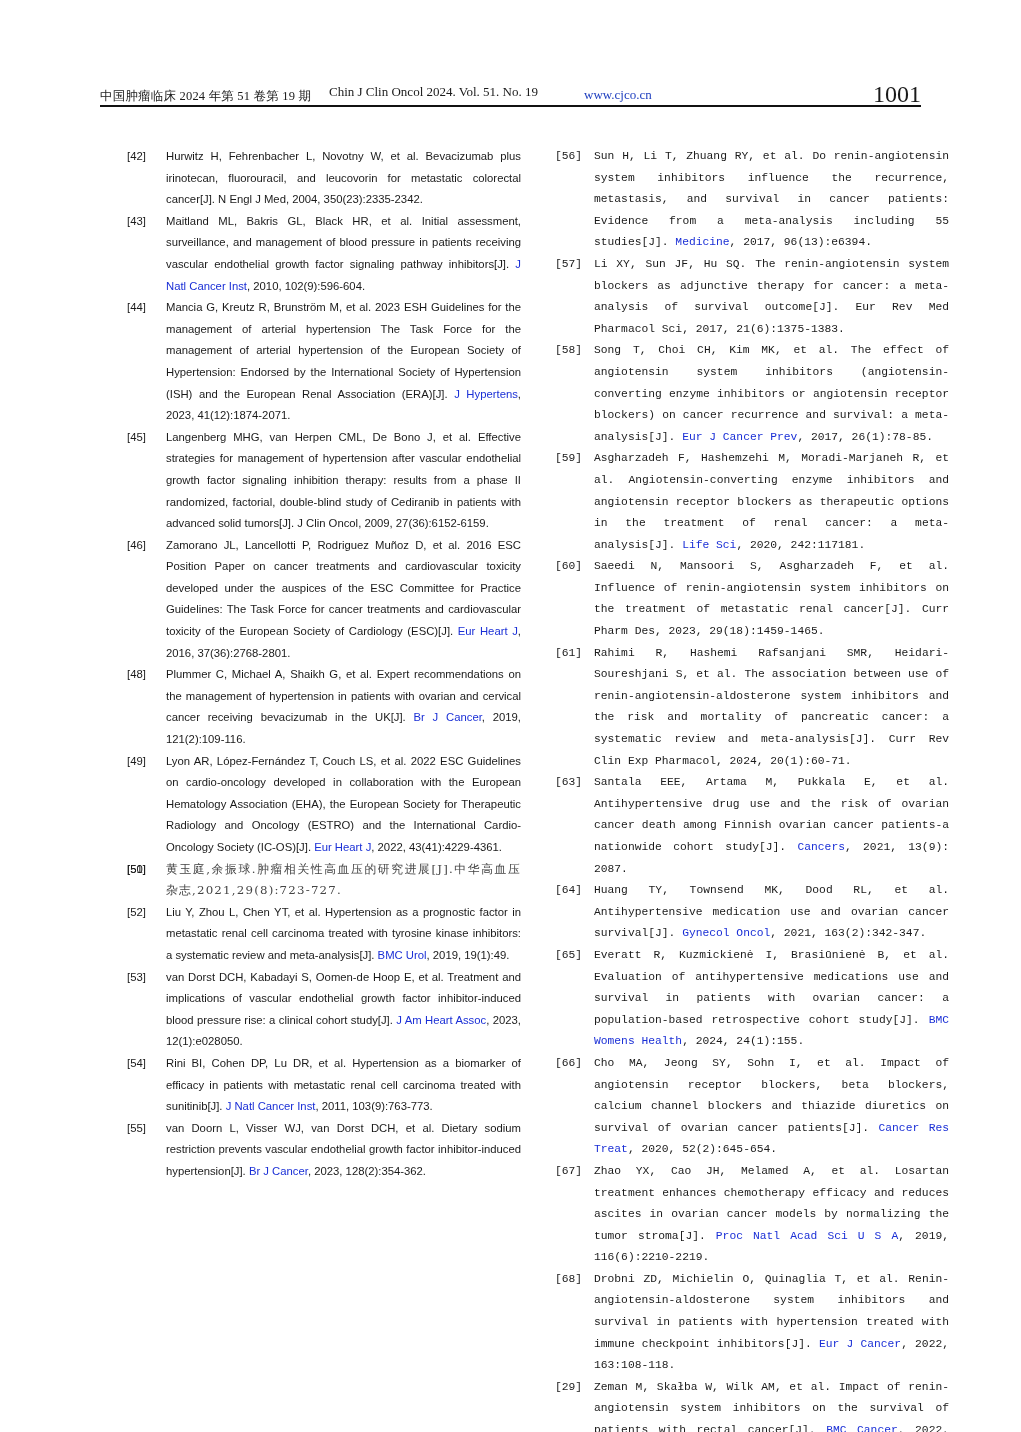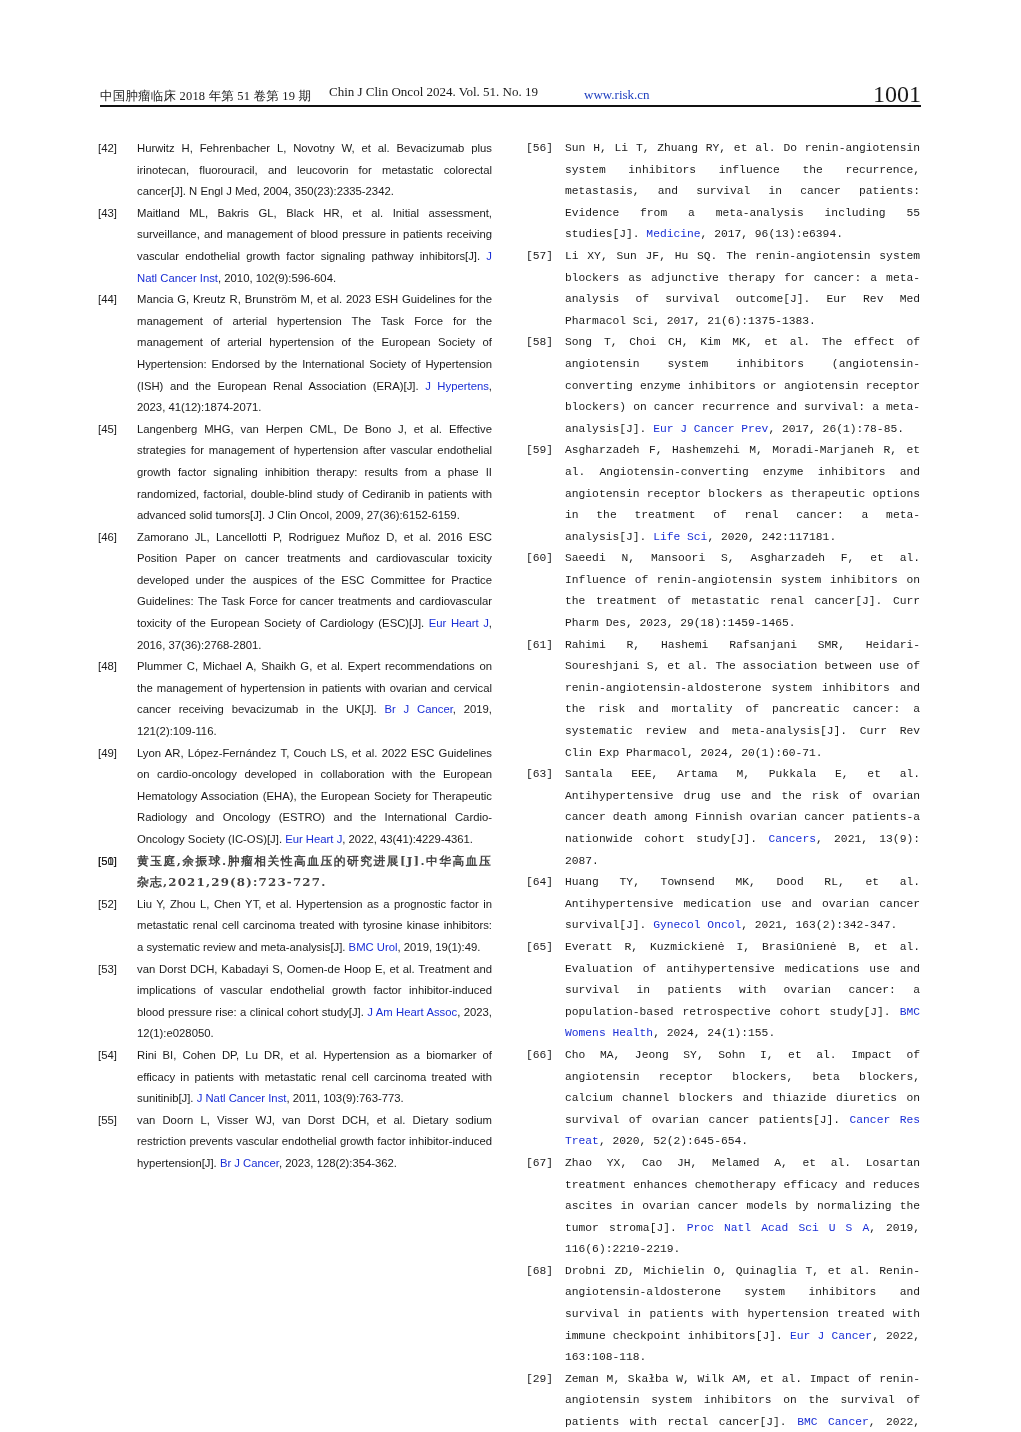--- a/index.html
+++ b/index.html
@@ -3,35 +3,35 @@
 <meta charset="utf-8">
 <style>
   html, body { margin: 0; padding: 0; background: #ffffff; }
   body { width: 1021px; height: 1432px; position: relative; overflow: hidden; color: #1a1a1a; }
   .header { position: absolute; left: 100px; top: 84px; width: 821px; height: 22px; font-family: "Liberation Serif", serif; }
   .header .journal-cn { position: absolute; left: 0; top: 4px; font-size: 12.5px; letter-spacing: 0.2px; }
   .header .journal-en { position: absolute; left: 229px; top: 0; font-size: 13px; }
   .header .website { position: absolute; left: 484px; top: 3px; font-size: 13px; color: #1f3fbf; }
   .header .page-num { position: absolute; right: 0; top: -3px; font-size: 24px; }
   .rule { position: absolute; left: 100px; top: 105px; width: 821px; height: 2px; background: #111; }
-  .col { position: absolute; top: 138px; width: 394px; font-family: "Liberation Sans", sans-serif; font-size: 11.3px; line-height: 21.6px; }
+  .col { position: absolute; top: 146px; width: 394px; font-family: "Liberation Sans", sans-serif; font-size: 11.3px; line-height: 21.6px; margin-left: 29px; }
   .col.left { left: 98px; }
   .col.right { left: 526px; font-family: Liberation Mono, monospace; }
   .ref { position: relative; padding-left: 39px; text-align: justify; }
   .ref .num { position: absolute; left: 0; top: 0; }
   .ref .link { color: #1a2fd6; cursor: pointer; }
-  .ref .cn { font-family: "DejaVu Serif", serif; color: #444; font-size: 11.8px; letter-spacing: 1.2px; font-weight: bold; }
+  .ref .cn { font-family: "DejaVu Serif", serif; color: #444; font-size: 11.8px; letter-spacing: 1.2px; }
 </style>
 </head>
 <body>
 
 <div class="header">
-  <span class="journal-cn">中国肿瘤临床 2018 年第 51 卷第 19 期</span>
+  <span class="journal-cn">中国肿瘤临床 2024 年第 51 卷第 19 期</span>
   <span class="journal-en">Chin J Clin Oncol 2024. Vol. 51. No. 19</span>
-  <span class="website">www.risk.cn</span>
+  <span class="website">www.cjco.cn</span>
   <span class="page-num">1001</span>
 </div>
 <div class="rule"></div>
 
 <div class="col left" id="col-left">
     <div class="ref"><span class="num">[42]</span><span>Hurwitz H, Fehrenbacher L, Novotny W, et al. Bevacizumab plus irinotecan, fluorouracil, and leucovorin for metastatic colorectal cancer[J]. N Engl J Med, 2004, 350(23):2335-2342.</span></div>
     <div class="ref"><span class="num">[43]</span><span>Maitland ML, Bakris GL, Black HR, et al. Initial assessment, surveillance, and management of blood pressure in patients receiving vascular endothelial growth factor signaling pathway inhibitors[J]. </span><span class="link">J Natl Cancer Inst</span><span>, 2010, 102(9):596-604.</span></div>
     <div class="ref"><span class="num">[44]</span><span>Mancia G, Kreutz R, Brunström M, et al. 2023 ESH Guidelines for the management of arterial hypertension The Task Force for the management of arterial hypertension of the European Society of Hypertension: Endorsed by the International Society of Hypertension (ISH) and the European Renal Association (ERA)[J]. </span><span class="link">J Hypertens</span><span>, 2023, 41(12):1874-2071.</span></div>
     <div class="ref"><span class="num">[45]</span><span>Langenberg MHG, van Herpen CML, De Bono J, et al. Effective strategies for management of hypertension after vascular endothelial growth factor signaling inhibition therapy: results from a phase II randomized, factorial, double-blind study of Cediranib in patients with advanced solid tumors[J]. J Clin Oncol, 2009, 27(36):6152-6159.</span></div>
     <div class="ref"><span class="num">[46]</span><span>Zamorano JL, Lancellotti P, Rodriguez Muñoz D, et al. 2016 ESC Position Paper on cancer treatments and cardiovascular toxicity developed under the auspices of the ESC Committee for Practice Guidelines: The Task Force for cancer treatments and cardiovascular toxicity of the European Society of Cardiology (ESC)[J]. </span><span class="link">Eur Heart J</span><span>, 2016, 37(36):2768-2801.</span></div>

